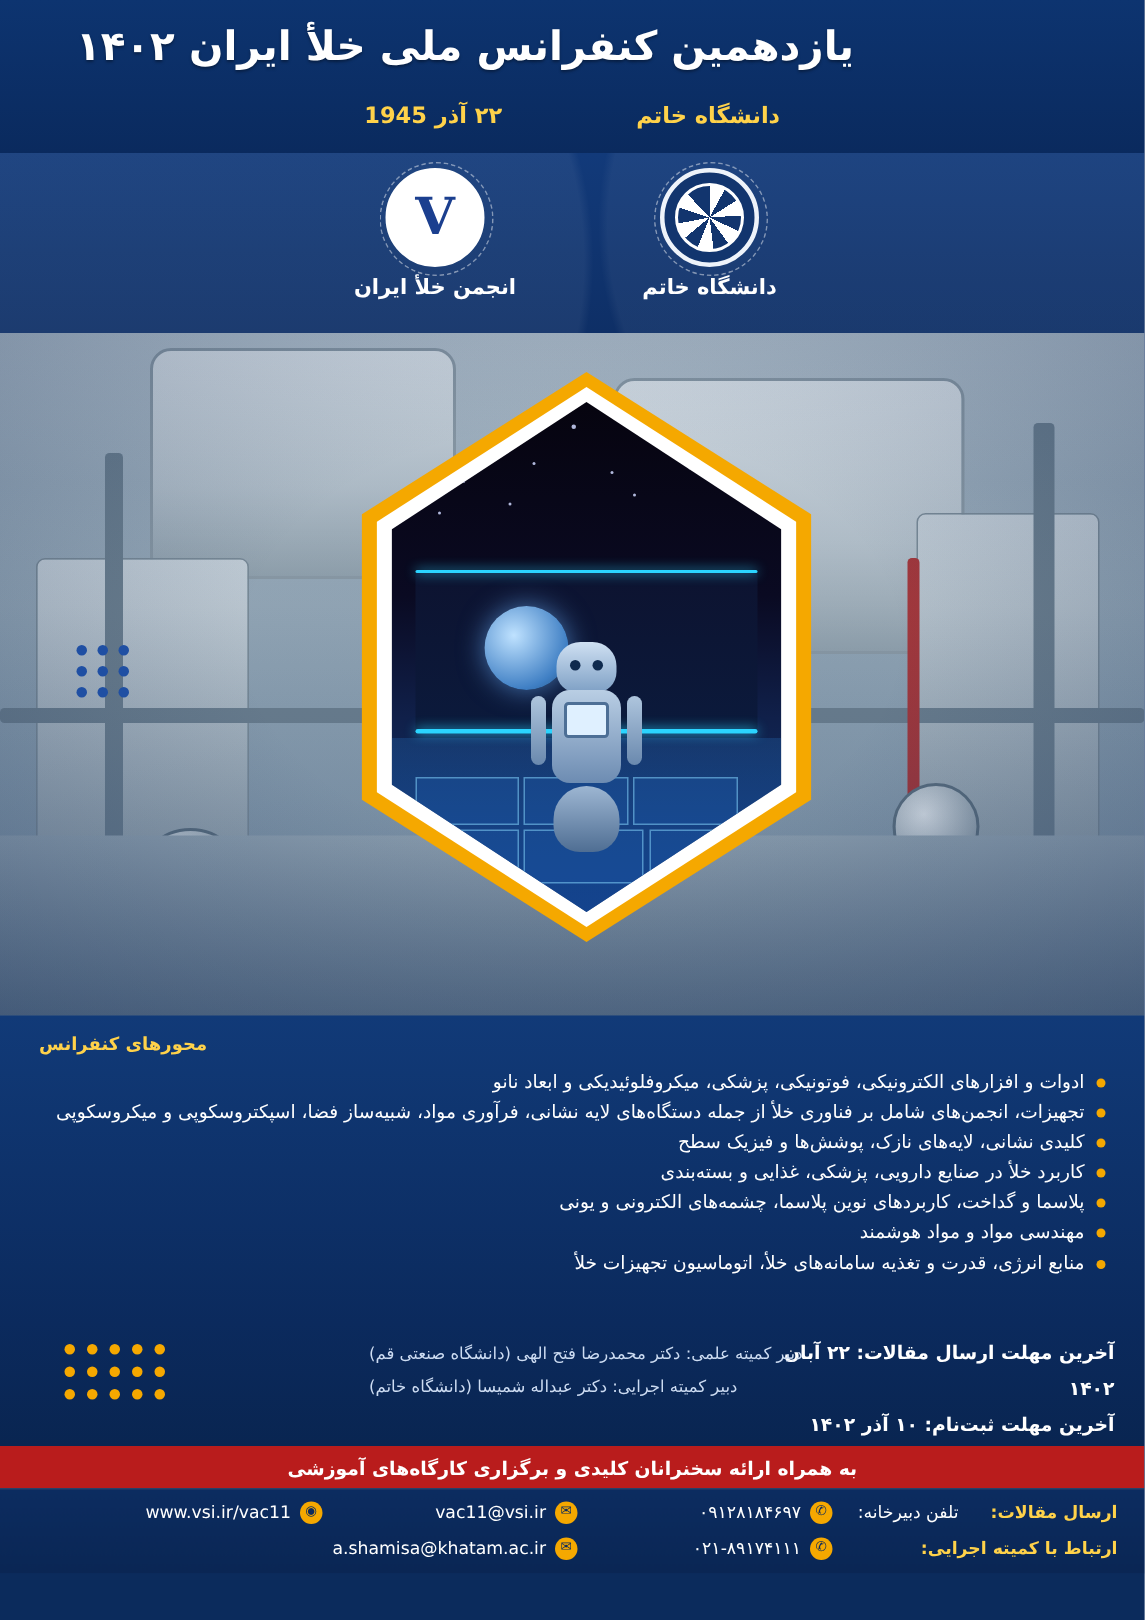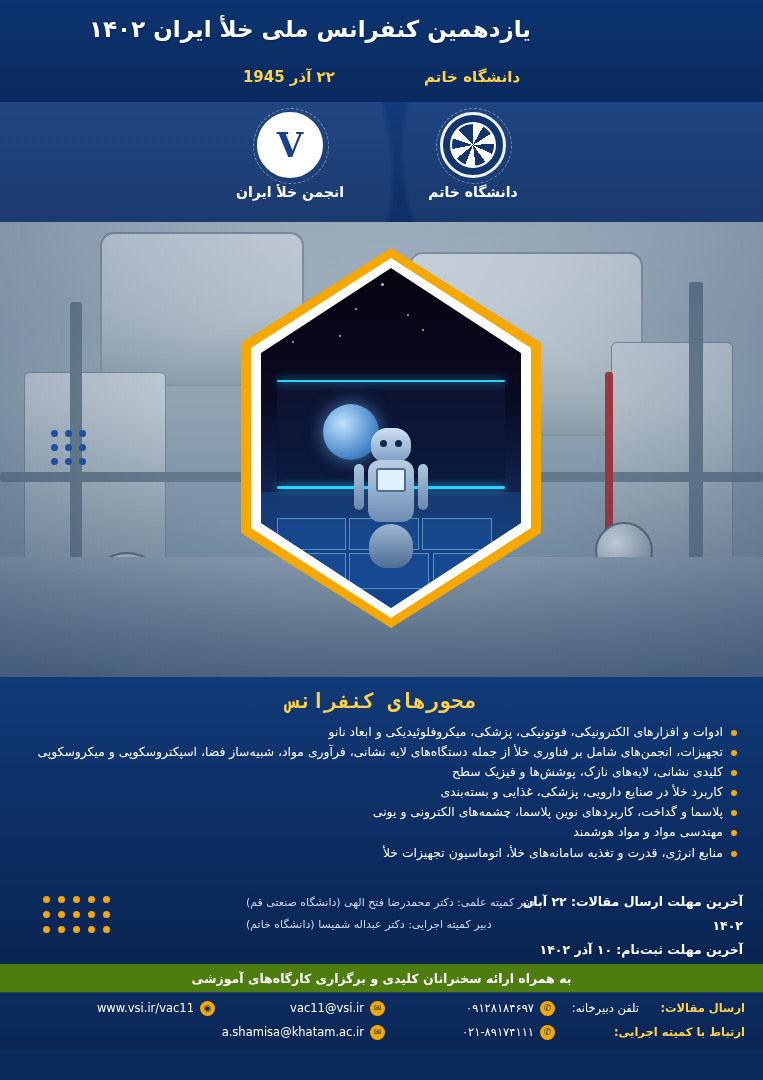--- a/index.html
+++ b/index.html
@@ -11,21 +11,21 @@
   }
   .poster{position:relative;width:763px;height:1080px;overflow:hidden;background:#0b2b5c;}
 
   
   .header{
     position:absolute;top:0;left:0;width:763px;height:102px;
     background:linear-gradient(180deg,#0d3470 0%,#0a2a5e 100%);
   }
   .title{
     position:absolute;top:16px;left:0;width:620px;text-align:center;
-    color:#ffffff;font-size:23px;font-weight:bold;letter-spacing:0px;
+    color:#ffffff;font-size:27px;font-weight:bold;letter-spacing:0px;
     text-shadow:0 1px 2px rgba(0,0,0,.35);
   }
   .subrow{
     position:absolute;top:68px;left:0;width:763px;text-align:center;
     color:#ffd24a;font-size:15px;font-weight:bold;
   }
   .subrow span{display:inline-block;margin:0 42px;}
 
   
   .logoband{
@@ -176,21 +176,21 @@
   .dots-left .d.blue{background:#1f4fa3;}
 
   
   .topics{
     position:absolute;top:677px;left:0;width:763px;height:205px;
     background:linear-gradient(180deg,#0f3madd 0%,#0c2f66 100%);
     background:linear-gradient(180deg,#113a78 0%,#0b2a5d 100%);
     padding:10px 26px 0 26px;box-sizing:border-box;
   }
   .topics h2{
-    margin:2px 0 8px 0;color:#ffd24a;font-size:21px;font-weight:bold;text-align:center;font-family:Liberation Mono, monospace;
+    margin:2px 0 8px 0;color:#ffd24a;font-size:12px;font-weight:bold;text-align:left;
   }
   .topics ul{list-style:none;margin:0;padding:0;}
   .topics li{
     color:#ffffff;font-size:12.4px;line-height:1.62;text-align:right;
     position:relative;padding-right:14px;
   }
   .topics li::before{
     content:"";position:absolute;right:0;top:8px;width:6px;height:6px;border-radius:50%;
     background:#f5a800;
   }
@@ -204,21 +204,21 @@
   .deadlines div{color:#ffffff;font-size:12.5px;font-weight:bold;line-height:1.9;}
   .committee{position:absolute;top:10px;left:246px;width:330px;text-align:left;}
   .committee div{color:#cddcf2;font-size:11px;line-height:2.0;}
   .dotgrid{position:absolute;top:14px;left:24px;width:86px;}
   .dotgrid .row{display:flex;gap:8px;margin-bottom:8px;justify-content:flex-start;}
   .dotgrid .d{width:7px;height:7px;border-radius:50%;background:#f5a800;}
 
   
   .speakers{
     position:absolute;top:964px;left:0;width:763px;height:28px;
-    background:#4d7c0f;display:flex;align-items:center;justify-content:center;text-align:center;
+    background:#b91c1c;display:flex;align-items:center;justify-content:center;text-align:center;
   }
   .speakers span{color:#ffffff;font-size:12.5px;font-weight:bold;}
 
   
   .contacts{
     position:absolute;top:992px;left:0;width:763px;height:56px;
     background:linear-gradient(180deg,#0c2c60 0%,#0a2654 100%);
     border-top:1px solid rgba(255,255,255,.12);
   }
   .crow{position:absolute;width:763px;height:22px;display:flex;align-items:center;}

